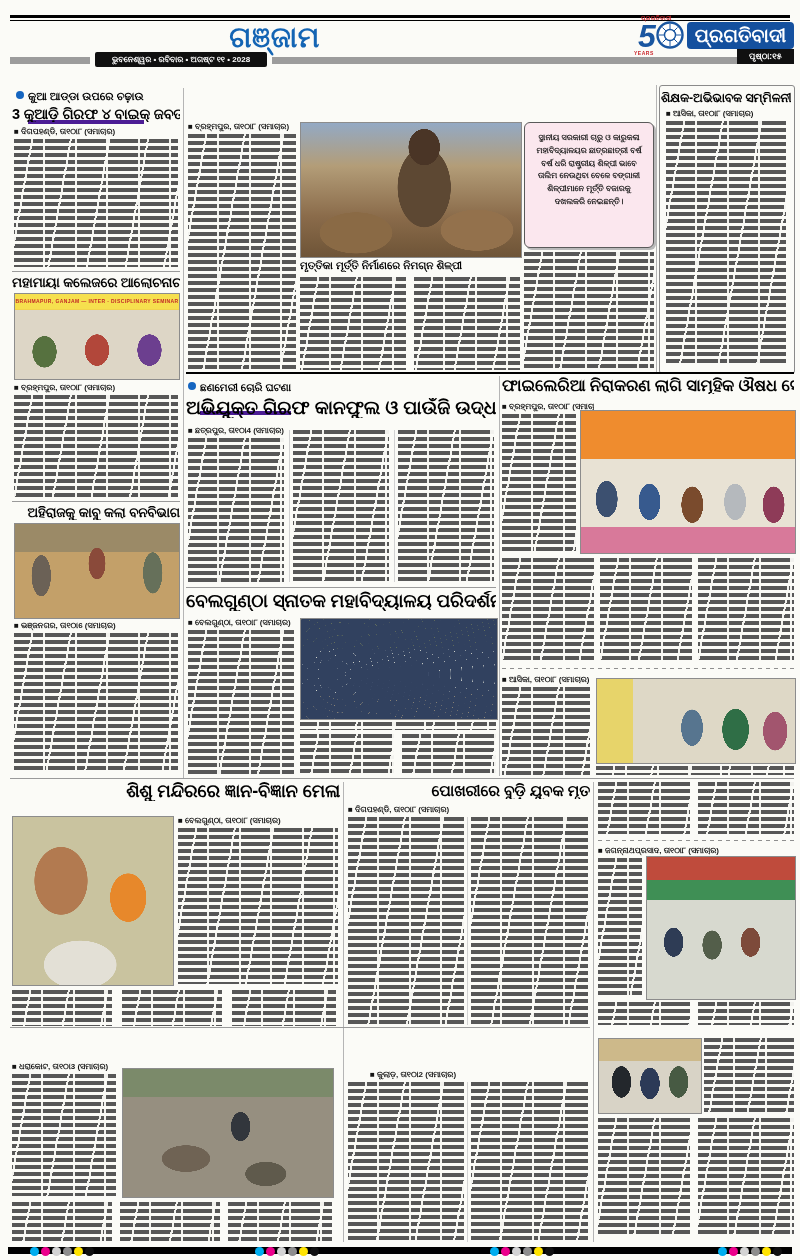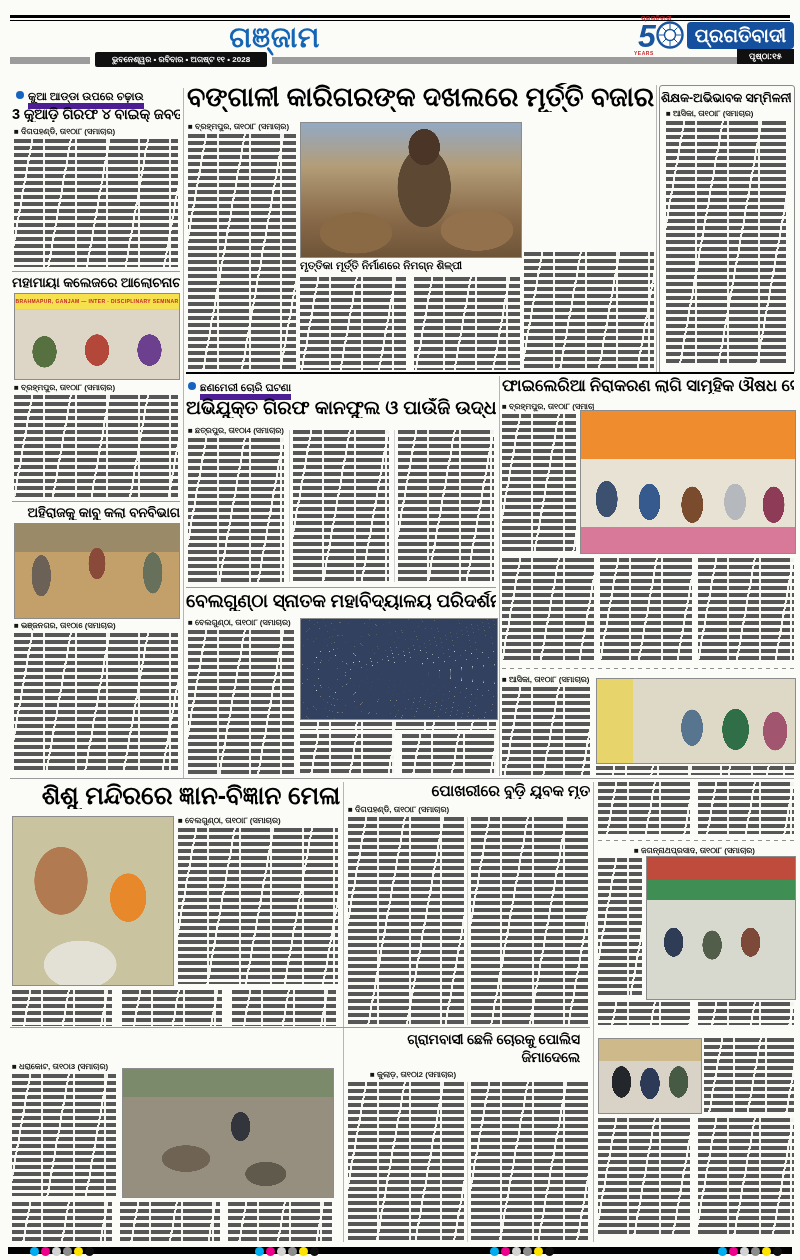--- a/index.html
+++ b/index.html
@@ -14,21 +14,21 @@
   .vline{width:1px;background:#b5b5b5;}
   .vline.lt{background:#d2d2d2;}
   .graybar{background:#9c9c9c;}
   
   .h{font-weight:bold;color:#000;line-height:1.06;letter-spacing:-.2px;}
   .center{text-align:right;}
   .nowrap{white-space:nowrap;overflow:hidden;}
   
   .kick{font-weight:bold;font-size:11px;color:#000;}
   .kick .dot{display:inline-block;width:8px;height:8px;border-radius:50%;background:#1565c0;margin-right:4px;vertical-align:1px;}
-  .kick .lbl{border-bottom:6px solid #4c1d95;padding-bottom:1px;}
+  .kick .lbl{border-bottom:4px solid #4c1d95;padding-bottom:18px;}
   
   .by{font-size:8px;font-weight:bold;color:#151515;white-space:nowrap;overflow:hidden;}
   
   .tx{opacity:.82;background:
     repeating-linear-gradient(100deg,transparent 0 17px,rgba(251,251,247,.95) 17px 19px,transparent 19px 38px),
     repeating-linear-gradient(90deg,transparent 0 29px,rgba(251,251,247,.95) 29px 31px,transparent 31px 61px,rgba(251,251,247,.95) 61px 63px),
     repeating-linear-gradient(180deg,#343434 0 4px,transparent 4px 7px);}
   
   .ph{overflow:hidden;border:1px solid #8c8c8c;background:#c9c2b4;}
   .p-idol{background:
@@ -150,27 +150,27 @@
   </div>
   <div class="abs by" style="left:14px;top:383px;width:162px;">■ ବ୍ରହ୍ମପୁର, ତା୧୦ା୮ (ସମାଚାର)</div>
   <div class="abs tx" style="left:14px;top:395px;width:164px;height:103px;"></div>
 
   <div class="abs hline" style="left:12px;top:501px;width:168px;"></div>
   <div class="abs h center nowrap" style="left:12px;top:506px;width:168px;font-size:13.5px;">ଅହିରାଜକୁ କାବୁ କଲା ବନବିଭାଗ</div>
   <div class="abs ph p-cobra" style="left:14px;top:523px;width:164px;height:94px;"></div>
   <div class="abs by" style="left:14px;top:621px;width:162px;">■ ଭଞ୍ଜନଗର, ତା୧୦ା6 (ସମାଚାର)</div>
   <div class="abs tx" style="left:14px;top:633px;width:164px;height:140px;"></div>
 
-  <div class="abs h center nowrap" style="left:186px;top:83px;width:468px;font-size:27px;">ବଙ୍ଗାଳୀ କାରିଗରଙ୍କ ଦଖଲରେ ମୂର୍ତ୍ତି ବଜାର</div>
   <div class="abs by" style="left:188px;top:122px;width:108px;">■ ବ୍ରହ୍ମପୁର, ତା୧୦ା୮ (ସମାଚାର)</div>
   <div class="abs tx" style="left:188px;top:134px;width:108px;height:236px;"></div>
   <div class="abs ph p-idol" style="left:300px;top:122px;width:220px;height:134px;"></div>
   <div class="abs cap nowrap" style="left:300px;top:259px;width:220px;">ମୃତ୍ତିକା ମୂର୍ତ୍ତି ନିର୍ମାଣରେ ନିମଗ୍ନ ଶିଳ୍ପୀ</div>
   <div class="abs tx" style="left:300px;top:277px;width:106px;height:93px;"></div>
   <div class="abs tx" style="left:414px;top:277px;width:106px;height:93px;"></div>
+  <div class="abs quote" style="left:524px;top:122px;width:114px;height:106px;">ସ୍ଥାନୀୟ ସରକାରୀ ଚାରୁ ଓ କାରୁକଳା ମହାବିଦ୍ୟାଳୟର ଛାତ୍ରଛାତ୍ରୀ ବର୍ଷ ବର୍ଷ ଧରି ରାଷ୍ଟ୍ରୀୟ ଶିଳ୍ପୀ ଭାବେ ତାଲିମ ନେଉଥିବା ବେଳେ ବଙ୍ଗାଳୀ ଶିଳ୍ପୀମାନେ ମୂର୍ତ୍ତି ବଜାରକୁ ଦଖଲକରି ନେଇଛନ୍ତି।</div>
   <div class="abs tx" style="left:524px;top:252px;width:130px;height:118px;"></div>
   <div class="abs vline" style="left:656px;top:85px;height:287px;"></div>
 
   <div class="abs box" style="left:659px;top:85px;width:134px;height:287px;"></div>
   <div class="abs h center nowrap" style="left:661px;top:92px;width:130px;font-size:12.5px;">ଶିକ୍ଷକ-ଅଭିଭାବକ ସମ୍ମିଳନୀ</div>
   <div class="abs by" style="left:666px;top:109px;width:120px;">■ ଆସିକା, ତା୧୦ା୮ (ସମାଚାର)</div>
   <div class="abs tx" style="left:666px;top:121px;width:120px;height:243px;"></div>
 
   <div class="abs hline dark" style="left:186px;top:372px;width:608px;"></div>
 
@@ -201,56 +201,55 @@
   <div class="abs h nowrap" style="left:186px;top:591px;width:310px;font-size:18.5px;">ବେଲଗୁଣ୍ଠା ସ୍ନାତକ ମହାବିଦ୍ୟାଳୟ ପରିଦର୍ଶନ</div>
   <div class="abs by" style="left:188px;top:618px;width:106px;">■ ବେଲଗୁଣ୍ଠା, ତା୧୦ା୮ (ସମାଚାର)</div>
   <div class="abs tx" style="left:188px;top:630px;width:106px;height:144px;"></div>
   <div class="abs ph p-group" style="left:300px;top:618px;width:196px;height:100px;"></div>
   <div class="abs tx" style="left:300px;top:722px;width:196px;height:8px;"></div>
   <div class="abs tx" style="left:300px;top:734px;width:94px;height:40px;"></div>
   <div class="abs tx" style="left:402px;top:734px;width:94px;height:40px;"></div>
 
   <div class="abs hline" style="left:10px;top:778px;width:784px;"></div>
 
-  <div class="abs h center nowrap" style="left:10px;top:782px;width:330px;font-size:25px;">ଶିଶୁ ମନ୍ଦିରରେ ଜ୍ଞାନ-ବିଜ୍ଞାନ ମେଳା</div>
+  <div class="abs h center nowrap" style="left:10px;top:782px;width:330px;font-size:18px;">ଶିଶୁ ମନ୍ଦିରରେ ଜ୍ଞାନ-ବିଜ୍ଞାନ ମେଳା</div>
   <div class="abs ph p-garland" style="left:12px;top:816px;width:160px;height:168px;"></div>
   <div class="abs by" style="left:178px;top:816px;width:158px;">■ ବେଲଗୁଣ୍ଠା, ତା୧୦ା୮ (ସମାଚାର)</div>
   <div class="abs tx" style="left:178px;top:828px;width:160px;height:156px;"></div>
   <div class="abs tx" style="left:12px;top:990px;width:100px;height:36px;"></div>
   <div class="abs tx" style="left:122px;top:990px;width:100px;height:36px;"></div>
   <div class="abs tx" style="left:232px;top:990px;width:104px;height:36px;"></div>
 
   <div class="abs vline" style="left:343px;top:782px;height:460px;"></div>
   <div class="abs vline" style="left:593px;top:782px;height:460px;"></div>
 
   <div class="abs h center nowrap" style="left:346px;top:783px;width:244px;font-size:15.5px;">ପୋଖରୀରେ ବୁଡ଼ି ଯୁବକ ମୃତ</div>
   <div class="abs by" style="left:348px;top:805px;width:140px;">■ ଦିଗପହଣ୍ଡି, ତା୧୦ା୮ (ସମାଚାର)</div>
   <div class="abs tx" style="left:348px;top:817px;width:116px;height:208px;"></div>
   <div class="abs vline lt" style="left:467px;top:817px;height:208px;"></div>
   <div class="abs tx" style="left:471px;top:817px;width:117px;height:208px;"></div>
 
   <div class="abs tx" style="left:598px;top:782px;width:92px;height:52px;"></div>
   <div class="abs tx" style="left:698px;top:782px;width:96px;height:52px;"></div>
   <div class="abs hline dash" style="left:598px;top:840px;width:196px;"></div>
-  <div class="abs by" style="left:598px;top:846px;width:150px;margin-left:36px;">■ ଜଗନ୍ନାଥପ୍ରସାଦ, ତା୧୦ା୮ (ସମାଚାର)</div>
+  <div class="abs by" style="left:598px;top:846px;width:150px;">■ ଜଗନ୍ନାଥପ୍ରସାଦ, ତା୧୦ା୮ (ସମାଚାର)</div>
   <div class="abs tx" style="left:598px;top:858px;width:44px;height:140px;"></div>
   <div class="abs ph p-table" style="left:646px;top:856px;width:148px;height:142px;"></div>
   <div class="abs tx" style="left:598px;top:1002px;width:92px;height:23px;"></div>
   <div class="abs tx" style="left:698px;top:1002px;width:96px;height:23px;"></div>
 
   <div class="abs hline" style="left:10px;top:1027px;width:580px;"></div>
 
   <div class="abs by" style="left:12px;top:1062px;width:106px;">■ ଧରାକୋଟ, ତା୧୦ା3 (ସମାଚାର)</div>
   <div class="abs tx" style="left:12px;top:1074px;width:104px;height:122px;"></div>
   <div class="abs ph p-road" style="left:122px;top:1068px;width:210px;height:128px;"></div>
   <div class="abs tx" style="left:12px;top:1202px;width:100px;height:40px;"></div>
   <div class="abs tx" style="left:120px;top:1202px;width:100px;height:40px;"></div>
   <div class="abs tx" style="left:228px;top:1202px;width:104px;height:40px;"></div>
 
-  <div class="abs h center" style="left:356px;top:1031px;width:224px;font-size:14px;line-height:1.25;">ଗ୍ରାମବାସୀ ଛେଳି ଚୋରକୁ ପୋଲିସ ଜିମାଦେଲେ</div>
   <div class="abs by" style="left:370px;top:1070px;width:150px;">■ କୁଲାଡ଼, ତା୧୦ା2 (ସମାଚାର)</div>
   <div class="abs tx" style="left:348px;top:1082px;width:116px;height:160px;"></div>
   <div class="abs vline lt" style="left:467px;top:1082px;height:160px;"></div>
   <div class="abs tx" style="left:471px;top:1082px;width:117px;height:160px;"></div>
 
   <div class="abs ph p-men" style="left:598px;top:1038px;width:102px;height:74px;"></div>
   <div class="abs tx" style="left:704px;top:1038px;width:90px;height:74px;"></div>
   <div class="abs tx" style="left:598px;top:1118px;width:92px;height:118px;"></div>
   <div class="abs tx" style="left:698px;top:1118px;width:96px;height:118px;"></div>
 

